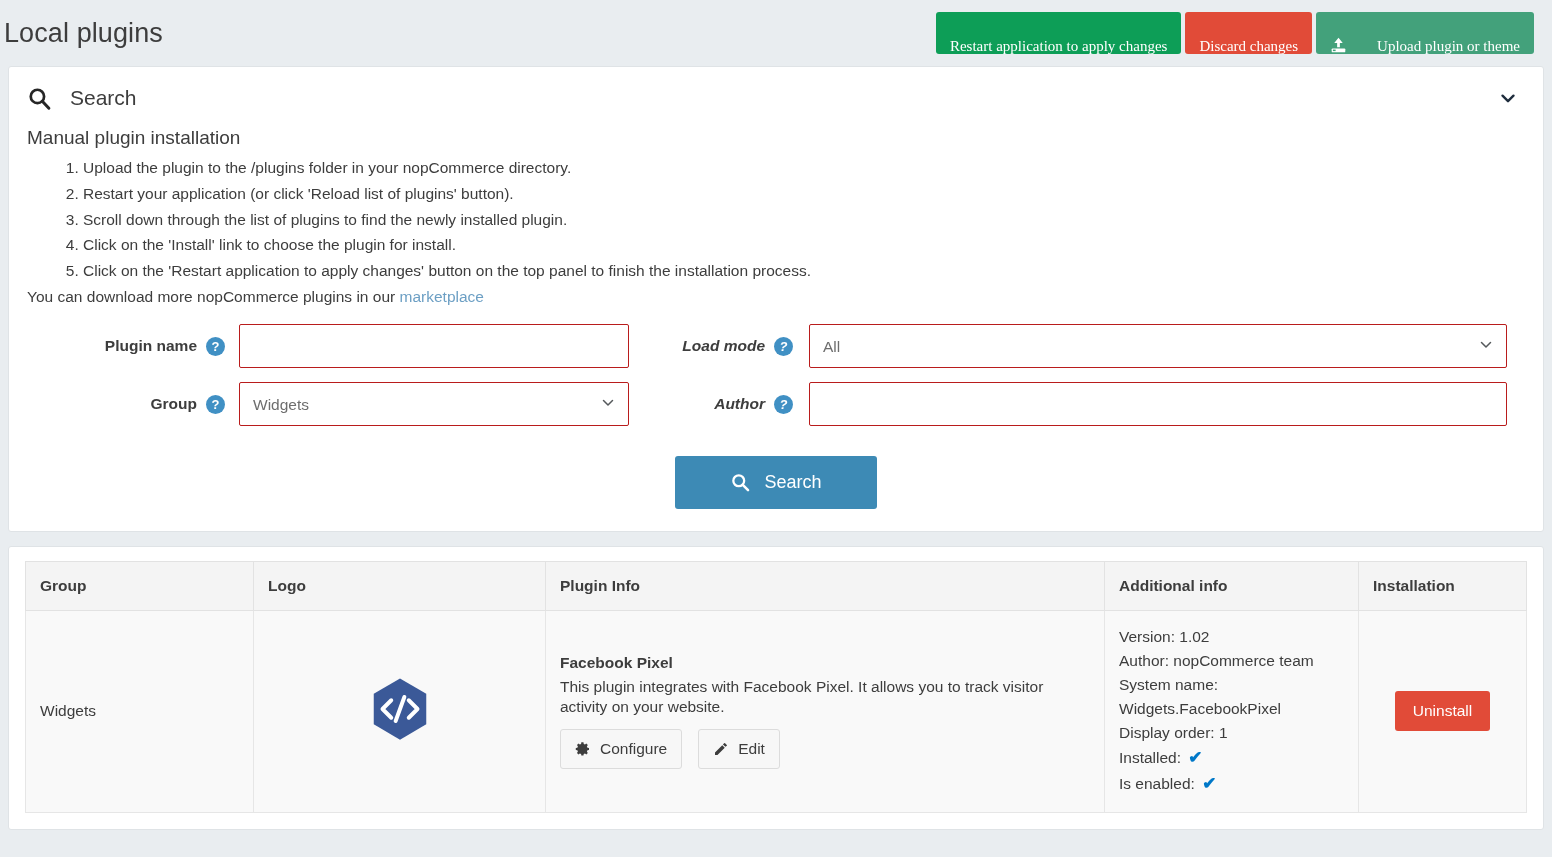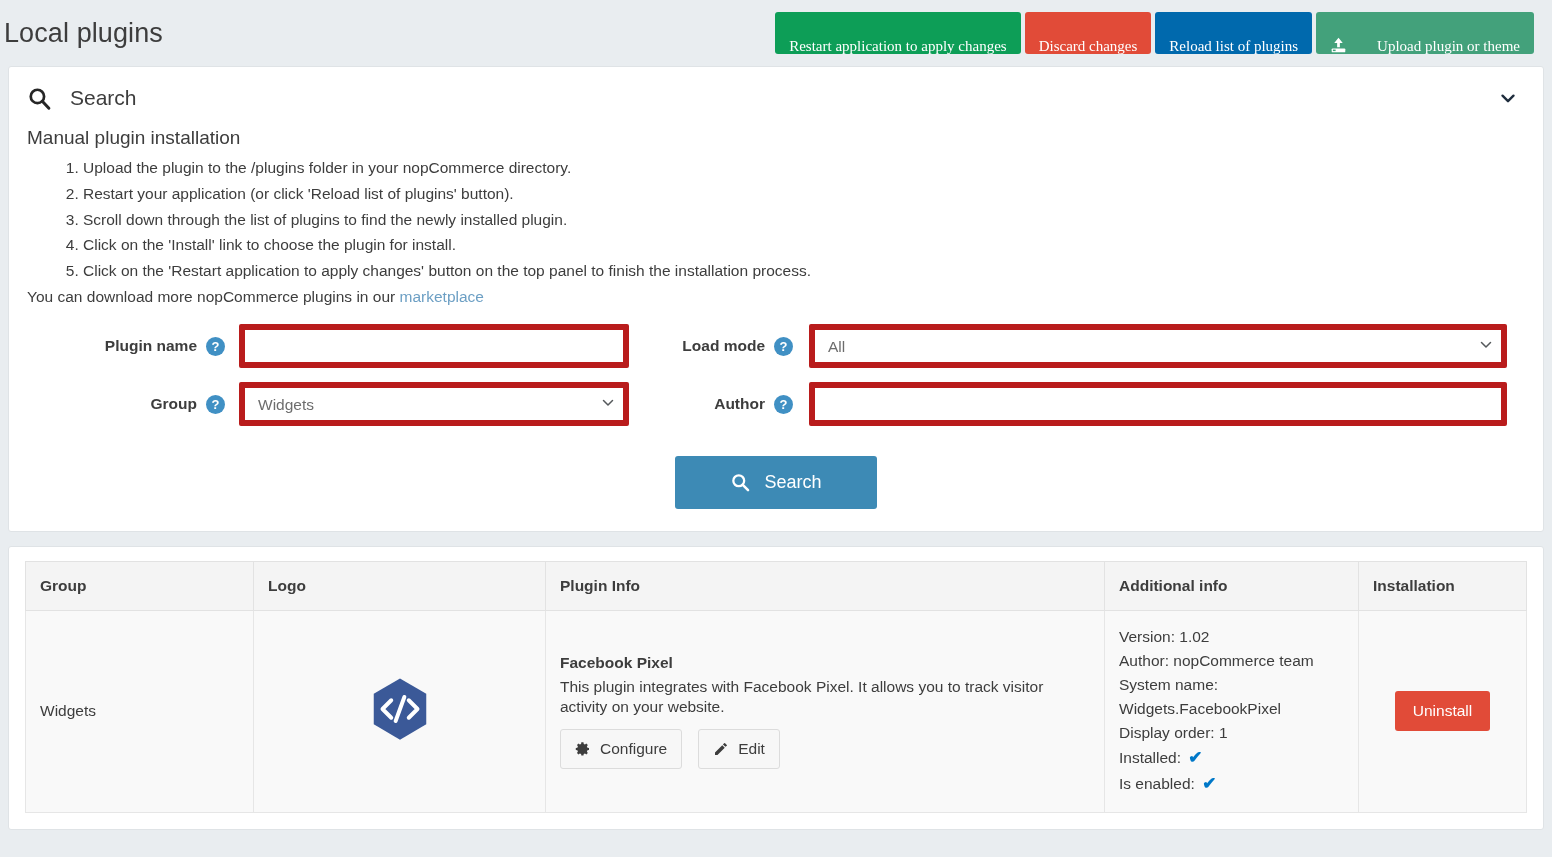--- a/index.html
+++ b/index.html
@@ -133,36 +133,36 @@
     font-weight: bold;
     line-height: 19px;
     text-align: center;
     display: inline-block;
     cursor: pointer;
     flex: none;
   }
   .ctrl {
     width: 100%;
     height: 44px;
-    border: 6px solid #b91c1c;
+    border: 1px solid #b91c1c;
     border-radius: 2px;
     background: #fff;
     font-family: "Liberation Sans", sans-serif;
     font-size: 15.5px;
     color: #6d6d6d;
     padding: 0 13px;
     outline: none;
   }
   .select-wrap { position: relative; width: 100%; }
   .select-wrap .ctrl { appearance: none; -webkit-appearance: none; padding-right: 34px; cursor: pointer; }
   .select-wrap .chev {
     position: absolute; right: 12px; top: 50%; transform: translateY(-50%);
     pointer-events: none;
   }
-  .col-right-label { padding-right: 16px; }
+  .col-right-label { padding-right: 16px; font-style: italic; }
   .wide-ctrl { padding-right: 18px; }
 
   .search-row {
     display: flex;
     justify-content: center;
     margin-top: 30px;
     margin-bottom: 4px;
   }
   .btn-search {
     background: #3d8ab5;
@@ -264,23 +264,20 @@
   <div class="header-actions">
 
     <button class="btn btn-restart">
       <span>Restart application to apply changes</span>
     </button>
 
     <button class="btn btn-discard">
       <span>Discard changes</span>
     </button>
 
-    <button class="btn btn-reload">
-      <span>Reload list of plugins</span>
-    </button>
 
     <button class="btn btn-upload">
       <span style="display:flex;align-items:center;">
         <svg width="17" height="17" viewBox="0 0 20 20" aria-hidden="true">
           <path d="M10 1 L15 7 L11.6 7 L11.6 12 L8.4 12 L8.4 7 L5 7 Z" fill="#fff"></path>
           <rect x="2" y="13.4" width="16" height="4.6" rx="1" fill="#fff"></rect>
           <rect x="3.4" y="14.8" width="3.2" height="1.8" fill="#43a17b"></rect>
         </svg>
       </span>
       <span>Upload plugin or theme</span>

